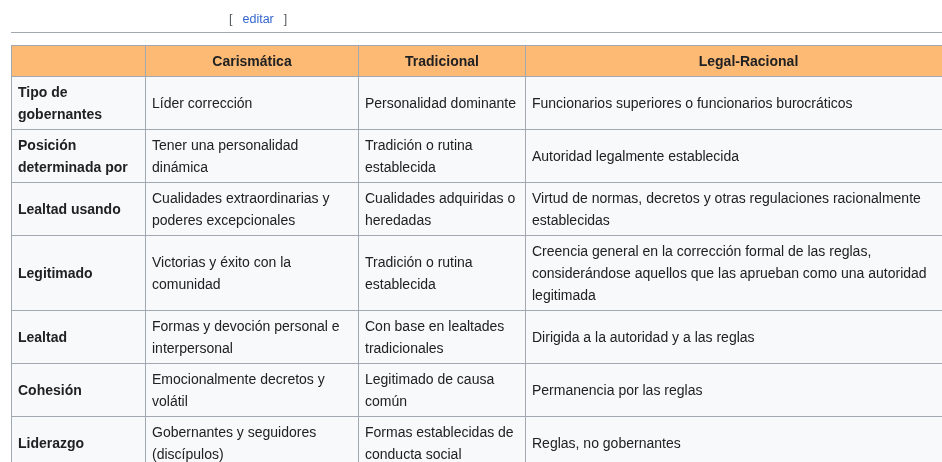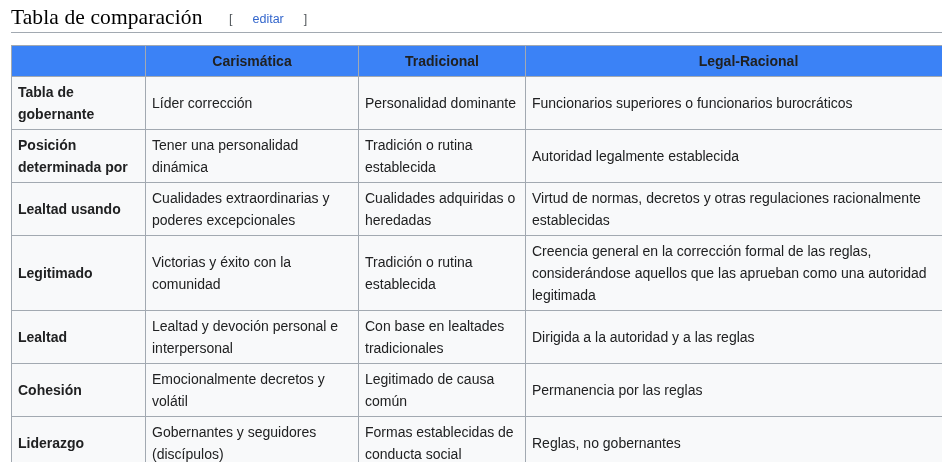--- a/index.html
+++ b/index.html
@@ -1,34 +1,33 @@
 <!DOCTYPE html>
 <html><head>
 <meta charset="utf-8">
 <style>
   html, body { margin: 0; padding: 0; background: #ffffff; }
   body { width: 942px; height: 462px; overflow: hidden; position: relative; font-family: "Liberation Sans", sans-serif; color: #202122; }
   .heading { position: absolute; left: 11px; top: 2px; width: 960px; height: 30px; border-bottom: 1px solid #a2a9b1; }
   .heading-title { font-family: "Liberation Serif", serif; font-size: 21.5px; color: #000; position: absolute; left: 0; top: 3px; letter-spacing: 0.1px; }
   .edit-wrap { position: absolute; left: 218px; top: 10px; font-size: 12.5px; color: #54595d; }
-  .edit-wrap a { color: #3366cc; text-decoration: none; margin: 0 20px; text-align: right; }
+  .edit-wrap a { color: #3366cc; text-decoration: none; margin: 0 10px; text-align: right; }
   table.wikitable { position: absolute; left: 11px; top: 45px; border-collapse: collapse; background: #f8f9fa; font-size: 14px; width: 960px; table-layout: fixed; }
   table.wikitable th, table.wikitable td { border: 1px solid #a2a9b1; padding: 4px 6px; line-height: 22px; vertical-align: middle; text-align: left; }
-  table.wikitable thead th { background: #3b82f6; text-align: center; font-weight: bold; height: 21px; padding: 4px 6px; }
+  table.wikitable thead th { background: #fdba74; text-align: center; font-weight: bold; height: 21px; padding: 4px 6px; }
   table.wikitable tbody th { background: #f8f9fa; font-weight: bold; }
   col.c0 { width: 134px; }
   col.c1 { width: 213px; }
   col.c2 { width: 167px; }
   col.c3 { width: 446px; }
 </style>
 </head>
 <body>
 
 <div class="heading">
-  <span class="heading-title">Tabla de comparación</span>
   <span class="edit-wrap">
     <span>[</span><a href="#">editar</a><span>]</span>
   </span>
 </div>
 
 <table class="wikitable">
   <colgroup>
       <col class="c0">
       <col class="c1">
       <col class="c2">
@@ -37,21 +36,21 @@
   <thead>
     <tr>
       <th></th>
       <th>Carismática</th>
       <th>Tradicional</th>
       <th>Legal-Racional</th>
     </tr>
   </thead>
   <tbody>
     <tr style="height:50px">
-      <th>Tabla de gobernante</th>
+      <th>Tipo de gobernantes</th>
       <td>Líder corrección</td>
       <td>Personalidad dominante</td>
       <td>Funcionarios superiores o funcionarios burocráticos</td>
     </tr>
     <tr style="height:50px">
       <th>Posición determinada por</th>
       <td>Tener una personalidad dinámica</td>
       <td>Tradición o rutina establecida</td>
       <td>Autoridad legalmente establecida</td>
     </tr>
@@ -62,21 +61,21 @@
       <td>Virtud de normas, decretos y otras regulaciones racionalmente establecidas</td>
     </tr>
     <tr style="height:72px">
       <th>Legitimado</th>
       <td>Victorias y éxito con la comunidad</td>
       <td>Tradición o rutina establecida</td>
       <td>Creencia general en la corrección formal de las reglas, considerándose aquellos que las aprueban como una autoridad legitimada</td>
     </tr>
     <tr style="height:51px">
       <th>Lealtad</th>
-      <td>Lealtad y devoción personal e interpersonal</td>
+      <td>Formas y devoción personal e interpersonal</td>
       <td>Con base en lealtades tradicionales</td>
       <td>Dirigida a la autoridad y a las reglas</td>
     </tr>
     <tr style="height:50px">
       <th>Cohesión</th>
       <td>Emocionalmente decretos y volátil</td>
       <td>Legitimado de causa común</td>
       <td>Permanencia por las reglas</td>
     </tr>
     <tr style="height:51px">

